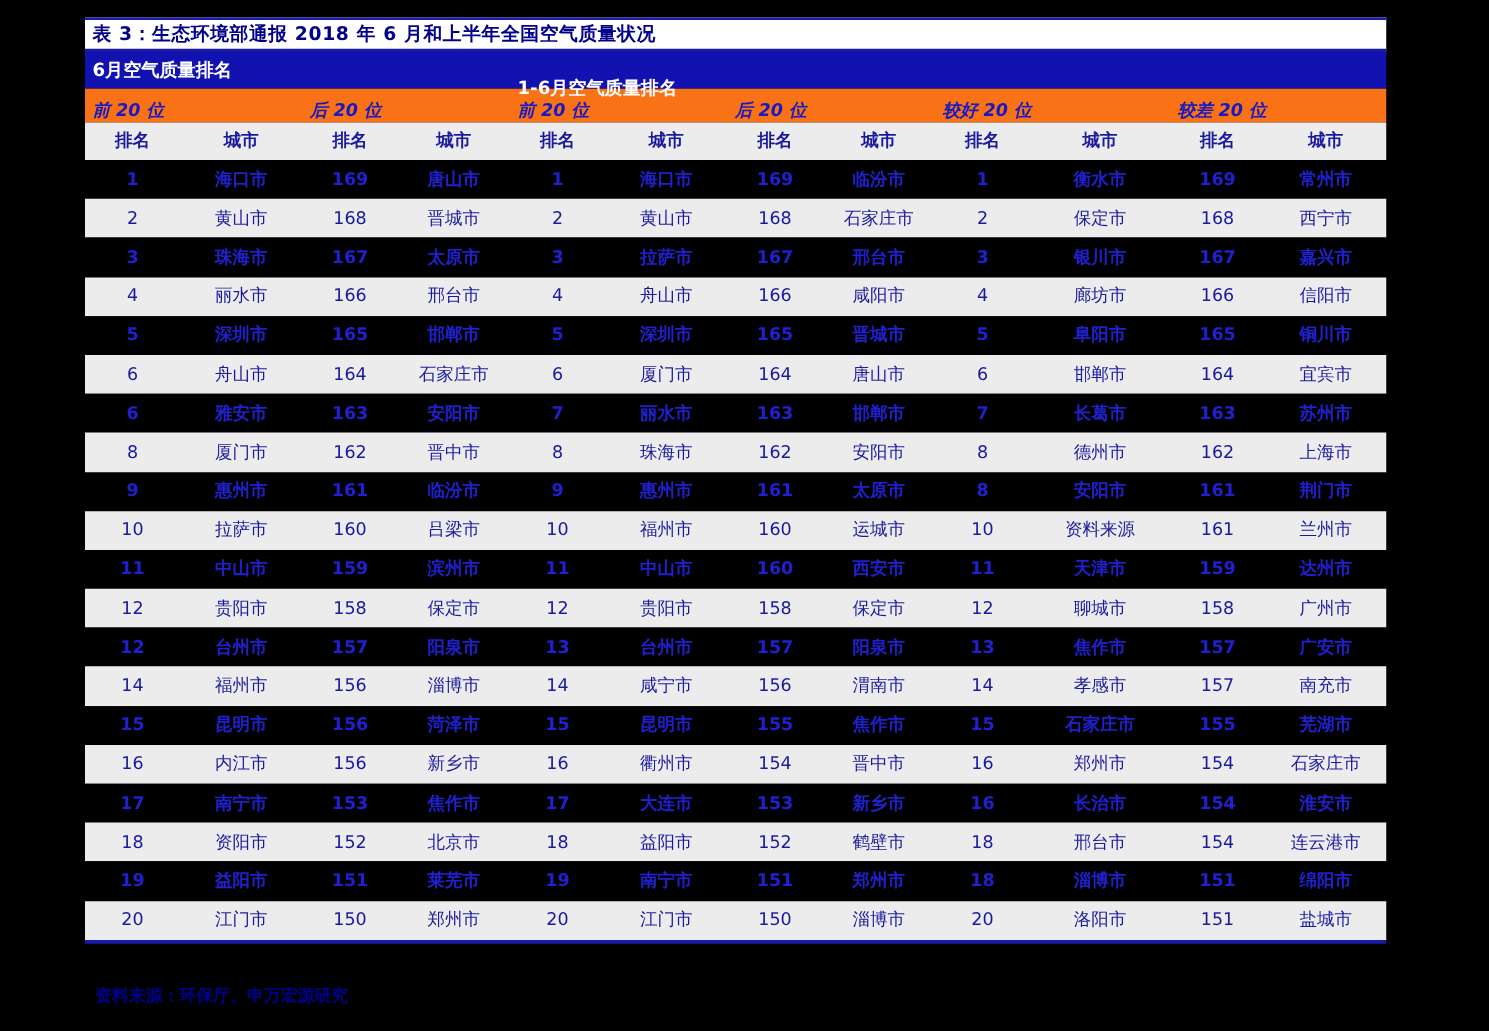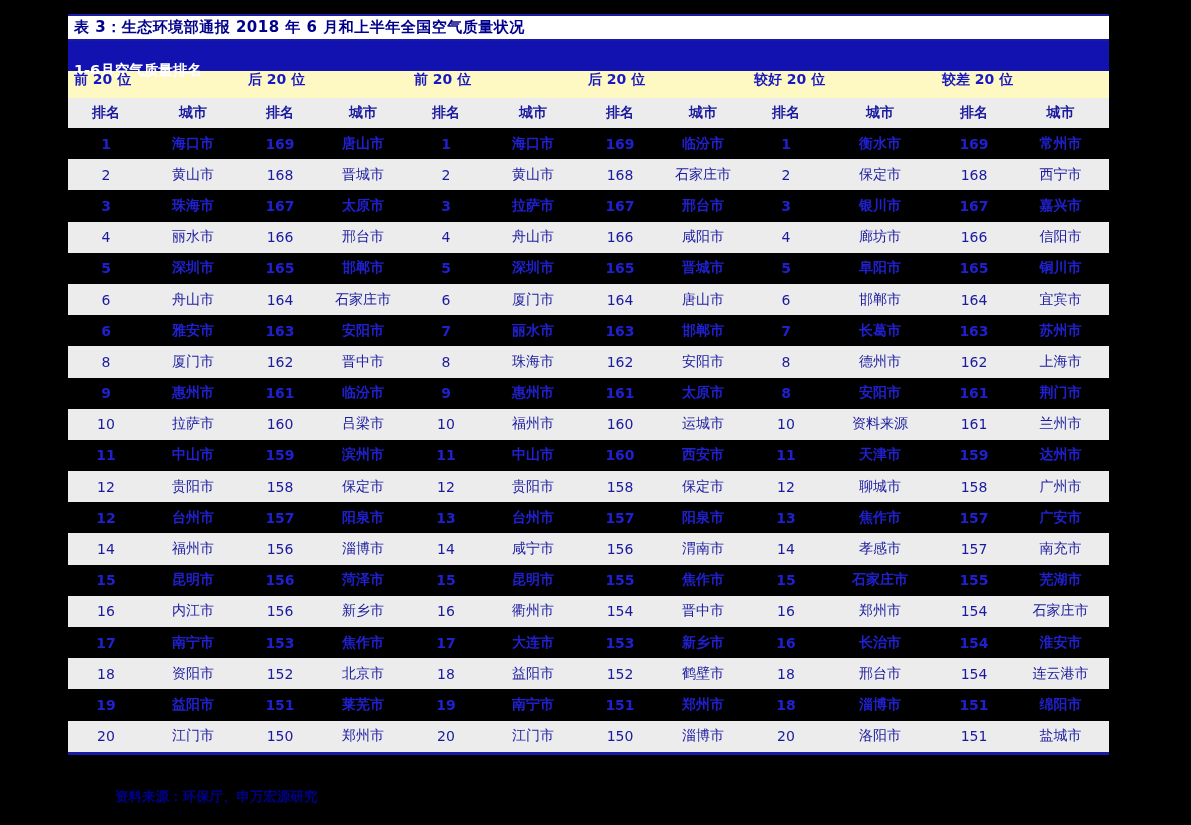--- a/index.html
+++ b/index.html
@@ -49,24 +49,25 @@
     font-weight:bold;
     white-space:nowrap;
     box-sizing:border-box;
   }
   .g1{width:340px;padding-left:6px;}
   .g2{width:340px;padding-left:6px;margin-top:29px;}
   .g3{width:361px;padding-left:6px;}
 
   
   .sub-bar{
-    background:#fef9c3;
+    background:#f97316;
     height:27px;
     display:flex;
-    align-items:flex-start;
+    align-items:flex-end;
+    font-style:italic;
   }
   .sub-cell{
     color:#1919c4;
     font-size:14px;
     font-weight:bold;
     white-space:nowrap;
     box-sizing:border-box;
     padding-left:6px;
   }
 
@@ -127,35 +128,35 @@
 
   
   .source{
     position:absolute;
     left:76px;
     top:788px;
     color:#00008B;
     font-size:13.5px;
     font-weight:bold;
     white-space:nowrap;
-    margin-left:39px;
   }
 </style>
 </head>
 <body>
 
 <div id="page">
 
   <div class="table-wrap">
 
     <div class="title-bar">
       <span class="title-text">表 3：生态环境部通报 2018 年 6 月和上半年全国空气质量状况</span>
     </div>
 
     <div class="group-bar">
+      <span class="group-cell g1">6月空气质量排名</span>
       <span class="group-cell g2">1-6月空气质量排名</span>
     </div>
 
     <div class="sub-bar">
       <span class="sub-cell c-rank" style="width:174px">前 20 位</span>
       <span class="sub-cell" style="width:166px">后 20 位</span>
       <span class="sub-cell" style="width:174px">前 20 位</span>
       <span class="sub-cell" style="width:166px">后 20 位</span>
       <span class="sub-cell" style="width:188px">较好 20 位</span>
       <span class="sub-cell" style="width:173px">较差 20 位</span>

